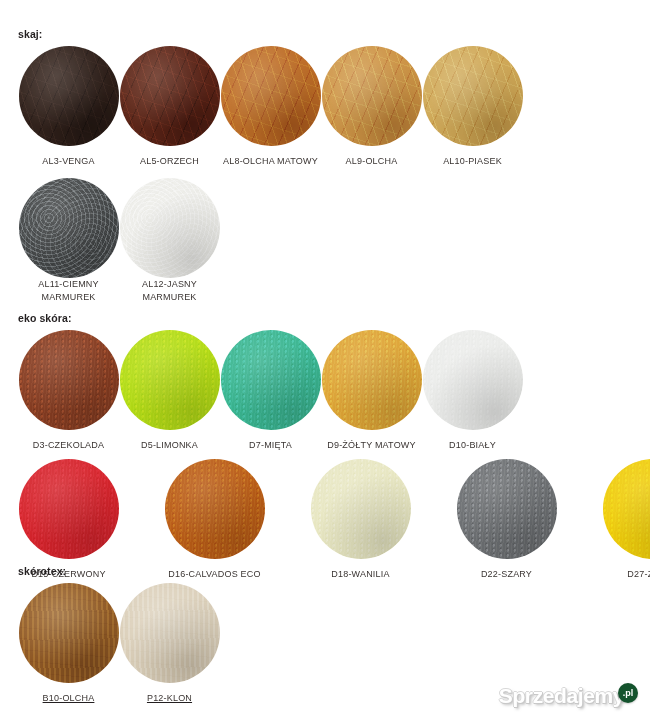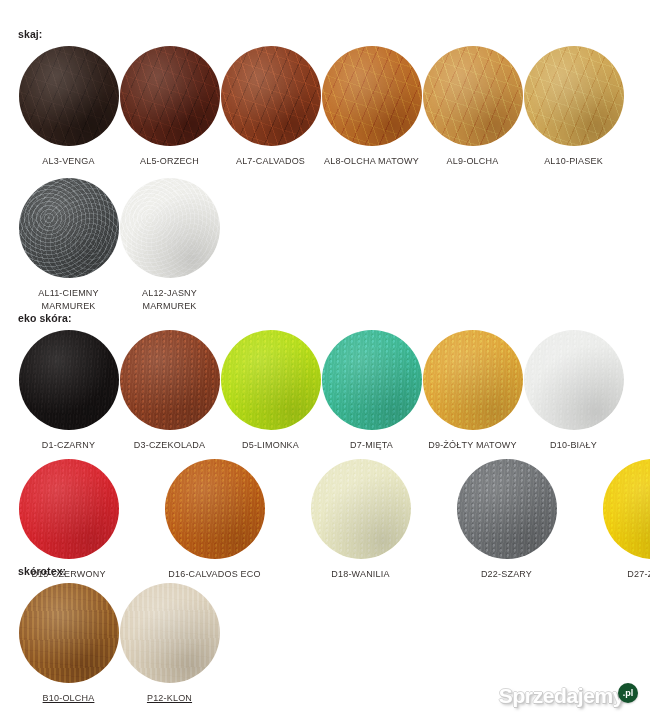--- a/index.html
+++ b/index.html
@@ -151,21 +151,21 @@
     letter-spacing: .2px;
     white-space: pre-line;
     width: 101px;
   }
 
   
   #sec-skaj { position: absolute; top: 28px; left: 0; }
   #sec-skaj .row-1 { margin-top: 6px; align-items: flex-end; }
   #sec-skaj .row-1 .label { margin-top: 9px; }
   #sec-skaj .row-2 { margin-top: 10px; }
-  #sec-skaj .row-2 .label { margin-top: 9px; }
+  #sec-skaj .row-2 .label { }
 
   #sec-eko { position: absolute; top: 312px; left: 0; }
   #sec-eko .row-1 { margin-top: 6px; }
   #sec-eko .row-1 .label { margin-top: 9px; }
   #sec-eko .row-2 { margin-top: 7px; gap: 45px; }
   #sec-eko .row-2 .label { margin-top: 9px; }
 
   #sec-skorotex { position: absolute; top: 565px; left: 0; }
   #sec-skorotex .row-1 { margin-top: 6px; text-decoration: underline; }
   #sec-skorotex .row-1 .label { margin-top: 9px; }
@@ -232,30 +232,20 @@
         <div class="disc-wrap">
           <div class="disc tex-crinkle" style="background-color: rgb(90, 35, 22);">
             <div class="grain"></div>
             <div class="grain2"></div>
             <div class="shade"></div>
           </div>
         </div>
         <div class="label">AL5-ORZECH</div>
       </div>
 
-      <div class="swatch">
-        <div class="disc-wrap">
-          <div class="disc tex-crinkle" style="background-color: rgb(138, 59, 29);">
-            <div class="grain"></div>
-            <div class="grain2"></div>
-            <div class="shade"></div>
-          </div>
-        </div>
-        <div class="label">AL7-CALVADOS</div>
-      </div>
 
       <div class="swatch">
         <div class="disc-wrap">
           <div class="disc tex-crinkle" style="background-color: rgb(189, 108, 38);">
             <div class="grain"></div>
             <div class="grain2"></div>
             <div class="shade"></div>
           </div>
         </div>
         <div class="label">AL8-OLCHA MATOWY</div>
@@ -308,30 +298,20 @@
         <div class="label">AL12-JASNY
 MARMUREK</div>
       </div>
     </div>
   </div>
 
   <div class="section" id="sec-eko">
     <div class="section-title">eko skóra:</div>
 
     <div class="row row-1">
-      <div class="swatch">
-        <div class="disc-wrap">
-          <div class="disc tex-pebble" style="background-color: rgb(22, 19, 19);">
-            <div class="grain"></div>
-            <div class="grain2"></div>
-            <div class="shade"></div>
-          </div>
-        </div>
-        <div class="label">D1-CZARNY</div>
-      </div>
 
       <div class="swatch">
         <div class="disc-wrap">
           <div class="disc tex-pebble" style="background-color: rgb(138, 63, 35);">
             <div class="grain"></div>
             <div class="grain2"></div>
             <div class="shade"></div>
           </div>
         </div>
         <div class="label">D3-CZEKOLADA</div>

